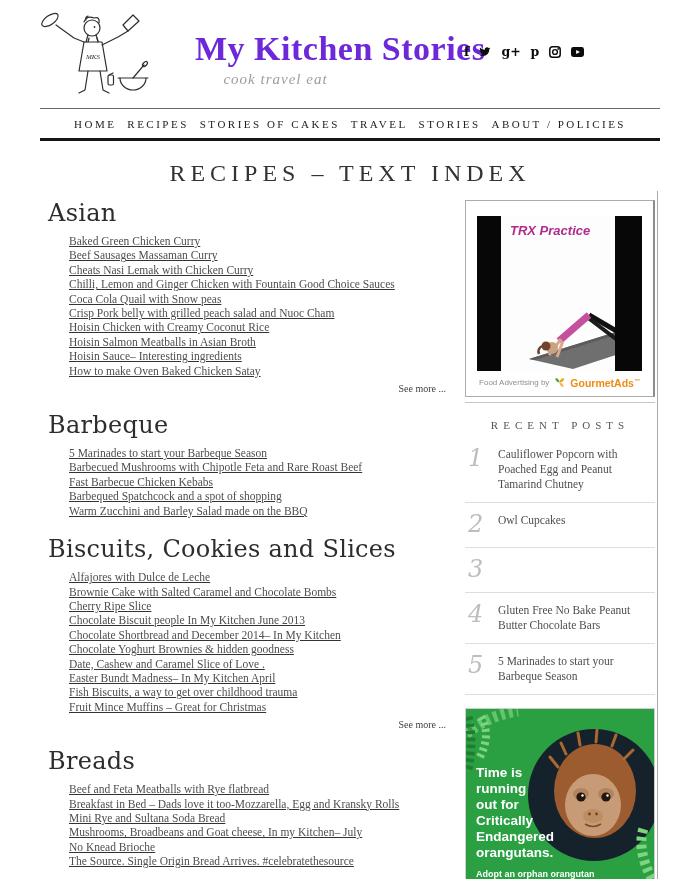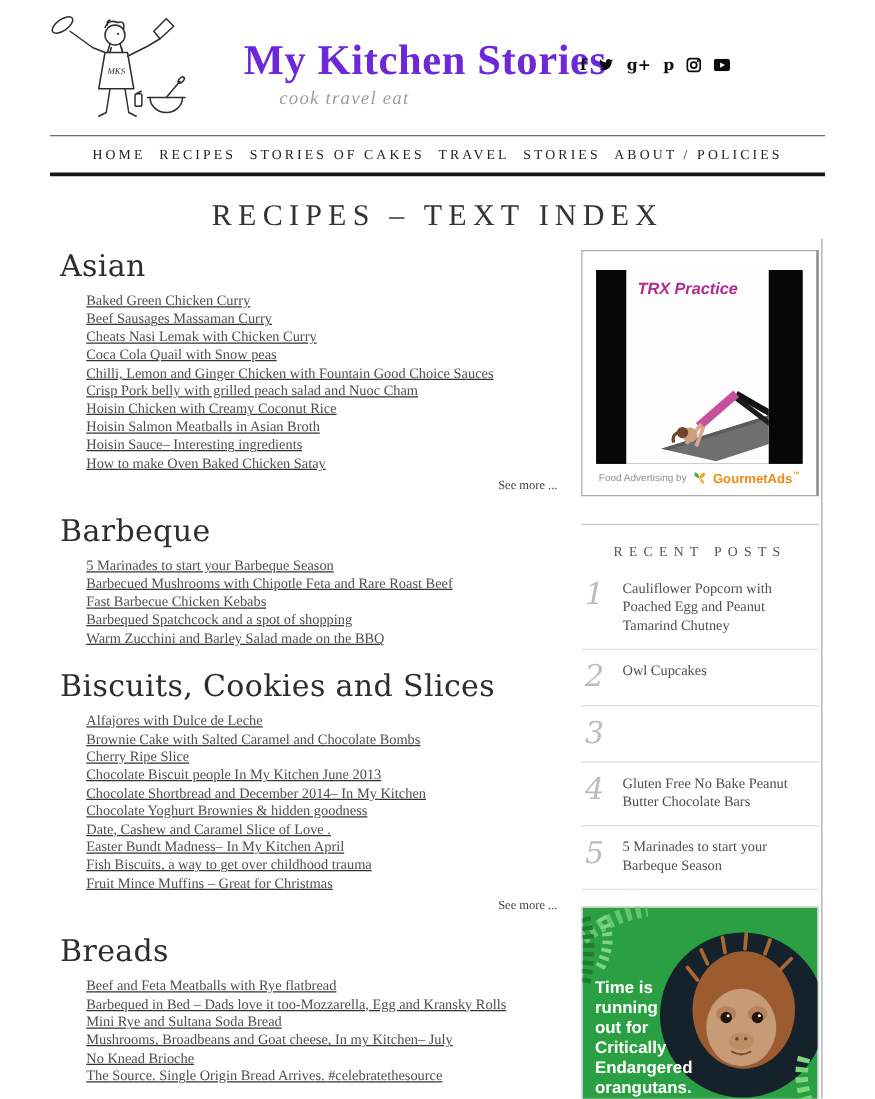--- a/index.html
+++ b/index.html
@@ -37,21 +37,21 @@
   .video{background:#000;height:155px;display:flex;flex-direction:row;}
   .v-bar-top{flex:0 0 24px;background:#070707;}
   .v-bar-bot{flex:0 0 27px;background:#070707;}
   .v-screen{flex:1;background:#fdfdfd;position:relative;overflow:hidden;}
   .trx-title{position:absolute;left:9px;top:7px;font-family:"Liberation Sans",sans-serif;font-style:italic;font-weight:700;font-size:13px;color:#b12b8f;}
   .figure-svg{position:absolute;left:0;bottom:0;}
   .ad-caption{display:flex;align-items:center;justify-content:center;gap:5px;height:17px;margin-top:3px;font-family:"Liberation Sans",sans-serif;}
   .cap-text{font-size:8px;color:#8f8f8f;}
   .brand{font-size:10.5px;font-weight:700;color:#ee8c12;}
   .brand-tm{font-size:6px;color:#ee8c12;vertical-align:super;}
-  .recent{margin-top:22px;width:190px;border-top:1px solid #c6c6c6;}
+  .recent{margin-top:5px;width:190px;border-top:1px solid #c6c6c6;}
   .recent h3{text-align:center;font-weight:400;font-size:11px;letter-spacing:5px;color:#555;margin:16px 0 6px;}
   .post{display:flex;border-bottom:1px solid #dedede;padding:9px 0 10px;}
   .post-num{flex:0 0 30px;font-family:"DejaVu Serif",serif;font-style:italic;font-size:24px;color:#bdbdbd;line-height:1.05;padding-left:3px;}
   .post-text{font-size:11.5px;color:#4e4e4e;line-height:15px;padding-top:1px;cursor:pointer;}
   .charity{margin-top:13px;width:190px;cursor:pointer;border:1px solid #cfcfcf;box-sizing:border-box;}
   .charity svg{display:block;}
   .charity-headline{font-family:"Liberation Sans",sans-serif;font-weight:700;font-size:13.5px;fill:#fff;}
   .charity-sub{font-family:"Liberation Sans",sans-serif;font-weight:700;font-size:9px;fill:#fff;}
   .sketch{stroke:#2e2e2e;stroke-width:1.2;fill:none;stroke-linecap:round;stroke-linejoin:round;}
 </style>
@@ -130,22 +130,22 @@
 
   <div class="content">
 
     <section class="cat">
       <h2>Asian</h2>
       <ul class="recipes">
 
       <li class="recipe">Baked Green Chicken Curry</li>
           <li class="recipe">Beef Sausages Massaman Curry</li>
           <li class="recipe">Cheats Nasi Lemak with Chicken Curry</li>
+          <li class="recipe">Chilli, Lemon and Ginger Chicken with Fountain Good Choice Sauces</li>
           <li class="recipe">Coca Cola Quail with Snow peas</li>
-          <li class="recipe">Chilli, Lemon and Ginger Chicken with Fountain Good Choice Sauces</li>
           <li class="recipe">Crisp Pork belly with grilled peach salad and Nuoc Cham</li>
           <li class="recipe">Hoisin Chicken with Creamy Coconut Rice</li>
           <li class="recipe">Hoisin Salmon Meatballs in Asian Broth</li>
           <li class="recipe">Hoisin Sauce– Interesting ingredients</li>
           <li class="recipe">How to make Oven Baked Chicken Satay</li>
         </ul>
       <div class="see-more">See more ...</div>
     </section>
 
     <section class="cat">
@@ -176,21 +176,21 @@
           <li class="recipe">Fruit Mince Muffins – Great for Christmas</li>
         </ul>
       <div class="see-more">See more ...</div>
     </section>
 
     <section class="cat">
       <h2>Breads</h2>
       <ul class="recipes">
 
       <li class="recipe">Beef and Feta Meatballs with Rye flatbread</li>
-          <li class="recipe">Barbequed in Bed – Dads love it too-Mozzarella, Egg and Kransky Rolls</li>
+          <li class="recipe">Breakfast in Bed – Dads love it too-Mozzarella, Egg and Kransky Rolls</li>
           <li class="recipe">Mini Rye and Sultana Soda Bread</li>
           <li class="recipe">Mushrooms, Broadbeans and Goat cheese, In my Kitchen– July</li>
           <li class="recipe">No Knead Brioche</li>
           <li class="recipe">The Source. Single Origin Bread Arrives. #celebratethesource</li>
         </ul>
     </section>
 
   </div>
 
   <div class="sidebar">

